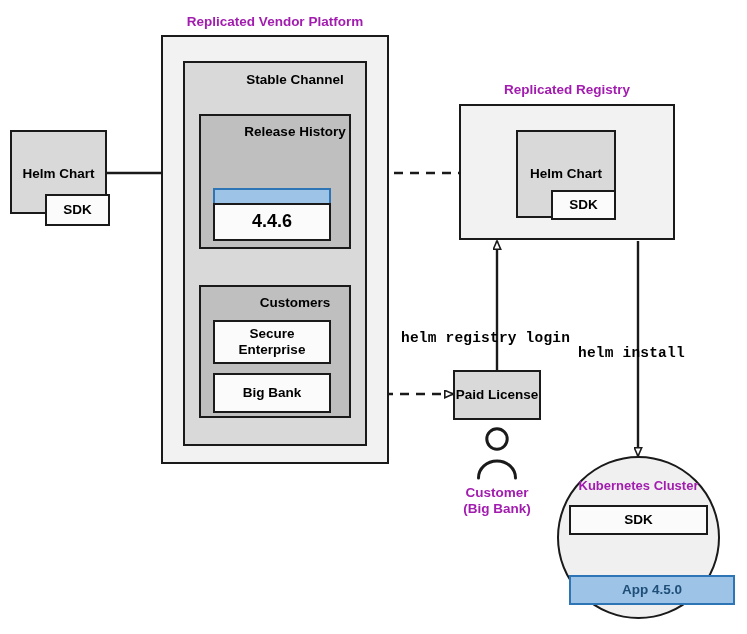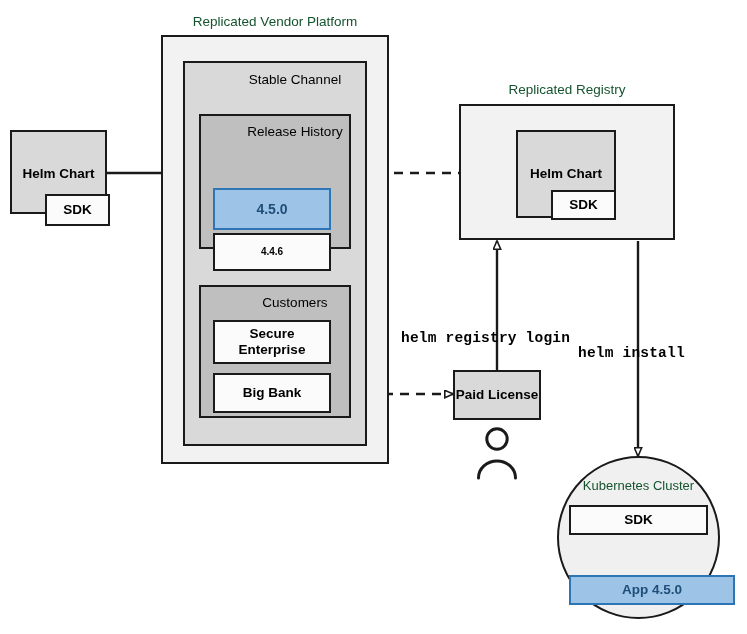--- a/index.html
+++ b/index.html
@@ -10,22 +10,22 @@
   #canvas {
     position: relative;
     width: 747px;
     height: 634px;
     background: #ffffff;
     font-family: "Liberation Sans", sans-serif;
     overflow: hidden;
   }
   .lbl {
     position: absolute;
-    font-weight: normal;
-    color: #14532d;
+    font-weight: bold;
+    color: #a21caf;
     text-align: center;
     line-height: 1.18;
     white-space: pre-line;
   }
   .box {
     position: absolute;
     box-sizing: border-box;
     border: 2px solid #1a1a1a;
     display: flex;
     align-items: center;
@@ -34,21 +34,21 @@
     font-weight: bold;
     color: #000000;
     line-height: 1.18;
   }
   .box .ttl {
     position: absolute;
     left: 0;
     right: 0;
     top: 8px;
     text-align: center;
-    font-weight: normal;
+    font-weight: bold;
     padding-left: 40px;
   }
   .fill-light   { background: #f2f2f2; }
   .fill-gray    { background: #d9d9d9; }
   .fill-gray2   { background: #bfbfbf; }
   .fill-white   { background: #fbfbfb; }
   .fill-blue    { background: #9dc3e6; border-color: #2e75b6; color: #1f4e79; margin-top: 36px; }
 
   .circle {
     position: absolute;
@@ -128,21 +128,21 @@
   </div>
 
   <div class="box fill-gray2" style="left:199px; top:114px; width:152px; height:135px; font-size:13.5px;">
     <span class="ttl" style="font-size:13.5px; top:8px;">Release History</span>
   </div>
 
   <div class="box fill-blue" style="left:213px; top:152px; width:118px; height:42px; font-size:14px;">
     <span>4.5.0</span>
   </div>
 
-  <div class="box fill-white" style="left:213px; top:203px; width:118px; height:38px; font-size:10px;margin-top:30px;">
+  <div class="box fill-white" style="left:213px; top:203px; width:118px; height:38px; font-size:18px;">
     <span>4.4.6</span>
   </div>
 
   <div class="box fill-gray2" style="left:199px; top:285px; width:152px; height:133px; font-size:13.5px;">
     <span class="ttl" style="font-size:13.5px; top:8px;">Customers</span>
   </div>
 
   <div class="box fill-white" style="left:213px; top:320px; width:118px; height:44px; font-size:13.5px;">
     <span>Secure
 Enterprise</span>
@@ -171,20 +171,22 @@
     <span>Paid
 License</span>
   </div>
 
   <div class="person" style="left:473px; top:426px; width:48px; height:54px;">
     <svg width="48" height="54" viewBox="0 0 48 54">
       <circle cx="24" cy="13" r="10.2" fill="#ffffff" stroke="#1a1a1a" stroke-width="3"></circle>
       <path d="M5.5,52 A18.5,17 0 0 1 42.5,52" fill="#ffffff" stroke="#1a1a1a" stroke-width="3" stroke-linecap="round"></path>
     </svg>
   </div>
+  <div class="lbl" style="left:427px; top:485px; width:140px; font-size:13.5px;">Customer
+(Big Bank)</div>
 
   <div class="circle" style="left:557px; top:456px; width:163px; height:163px;"></div>
 
   <div class="lbl" style="left:557px; top:478px; width:163px; font-size:13px;">Kubernetes Cluster</div>
 
   <div class="box fill-white" style="left:569px; top:505px; width:139px; height:30px; font-size:13.5px;">
     <span>SDK</span>
   </div>
 
   <div class="box fill-blue" style="left:569px; top:539px; width:166px; height:30px; font-size:13.5px;">

